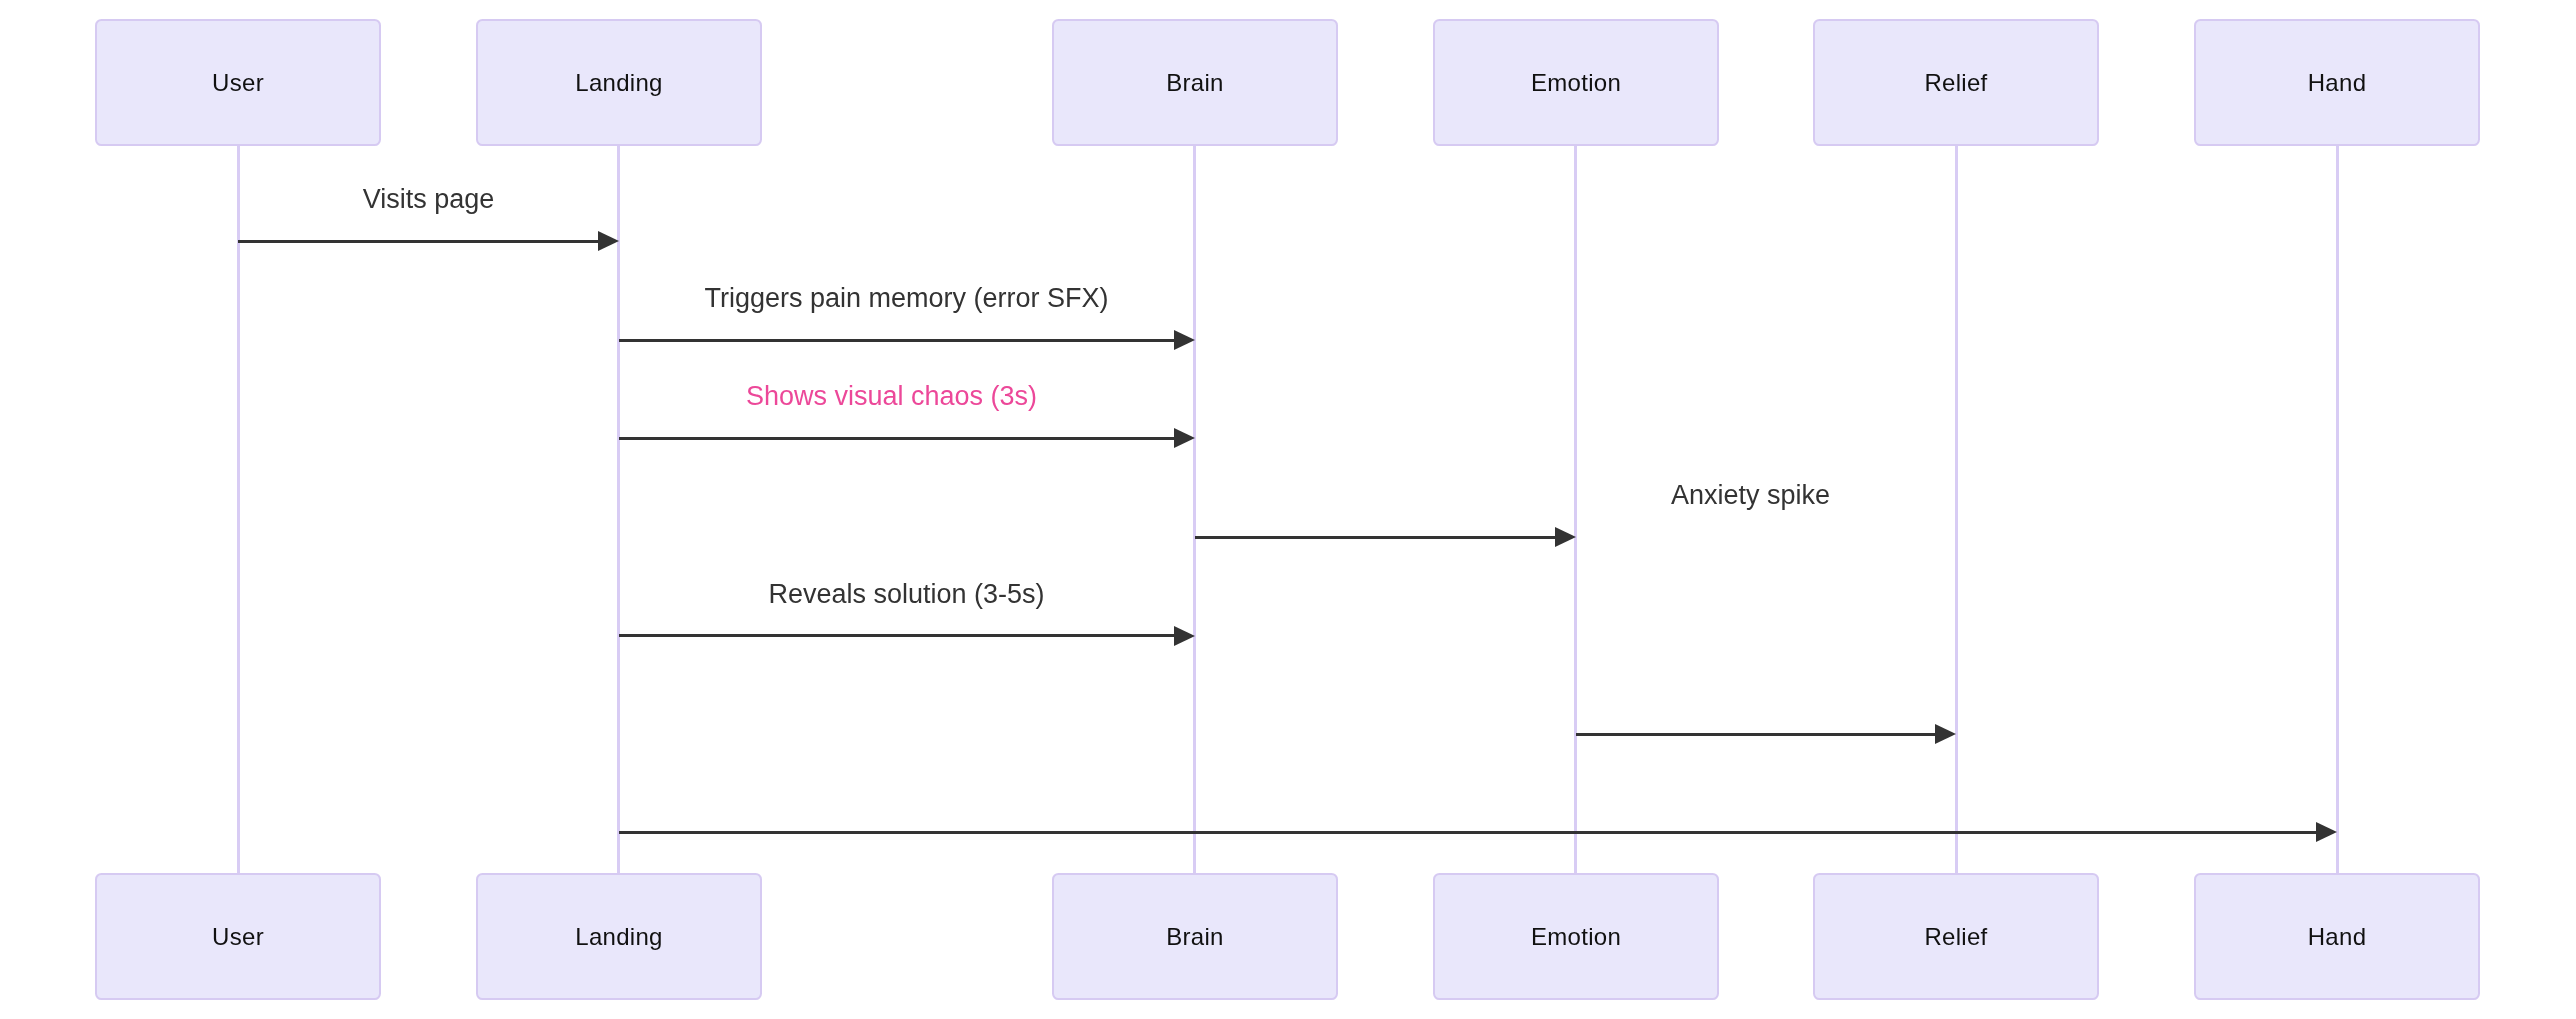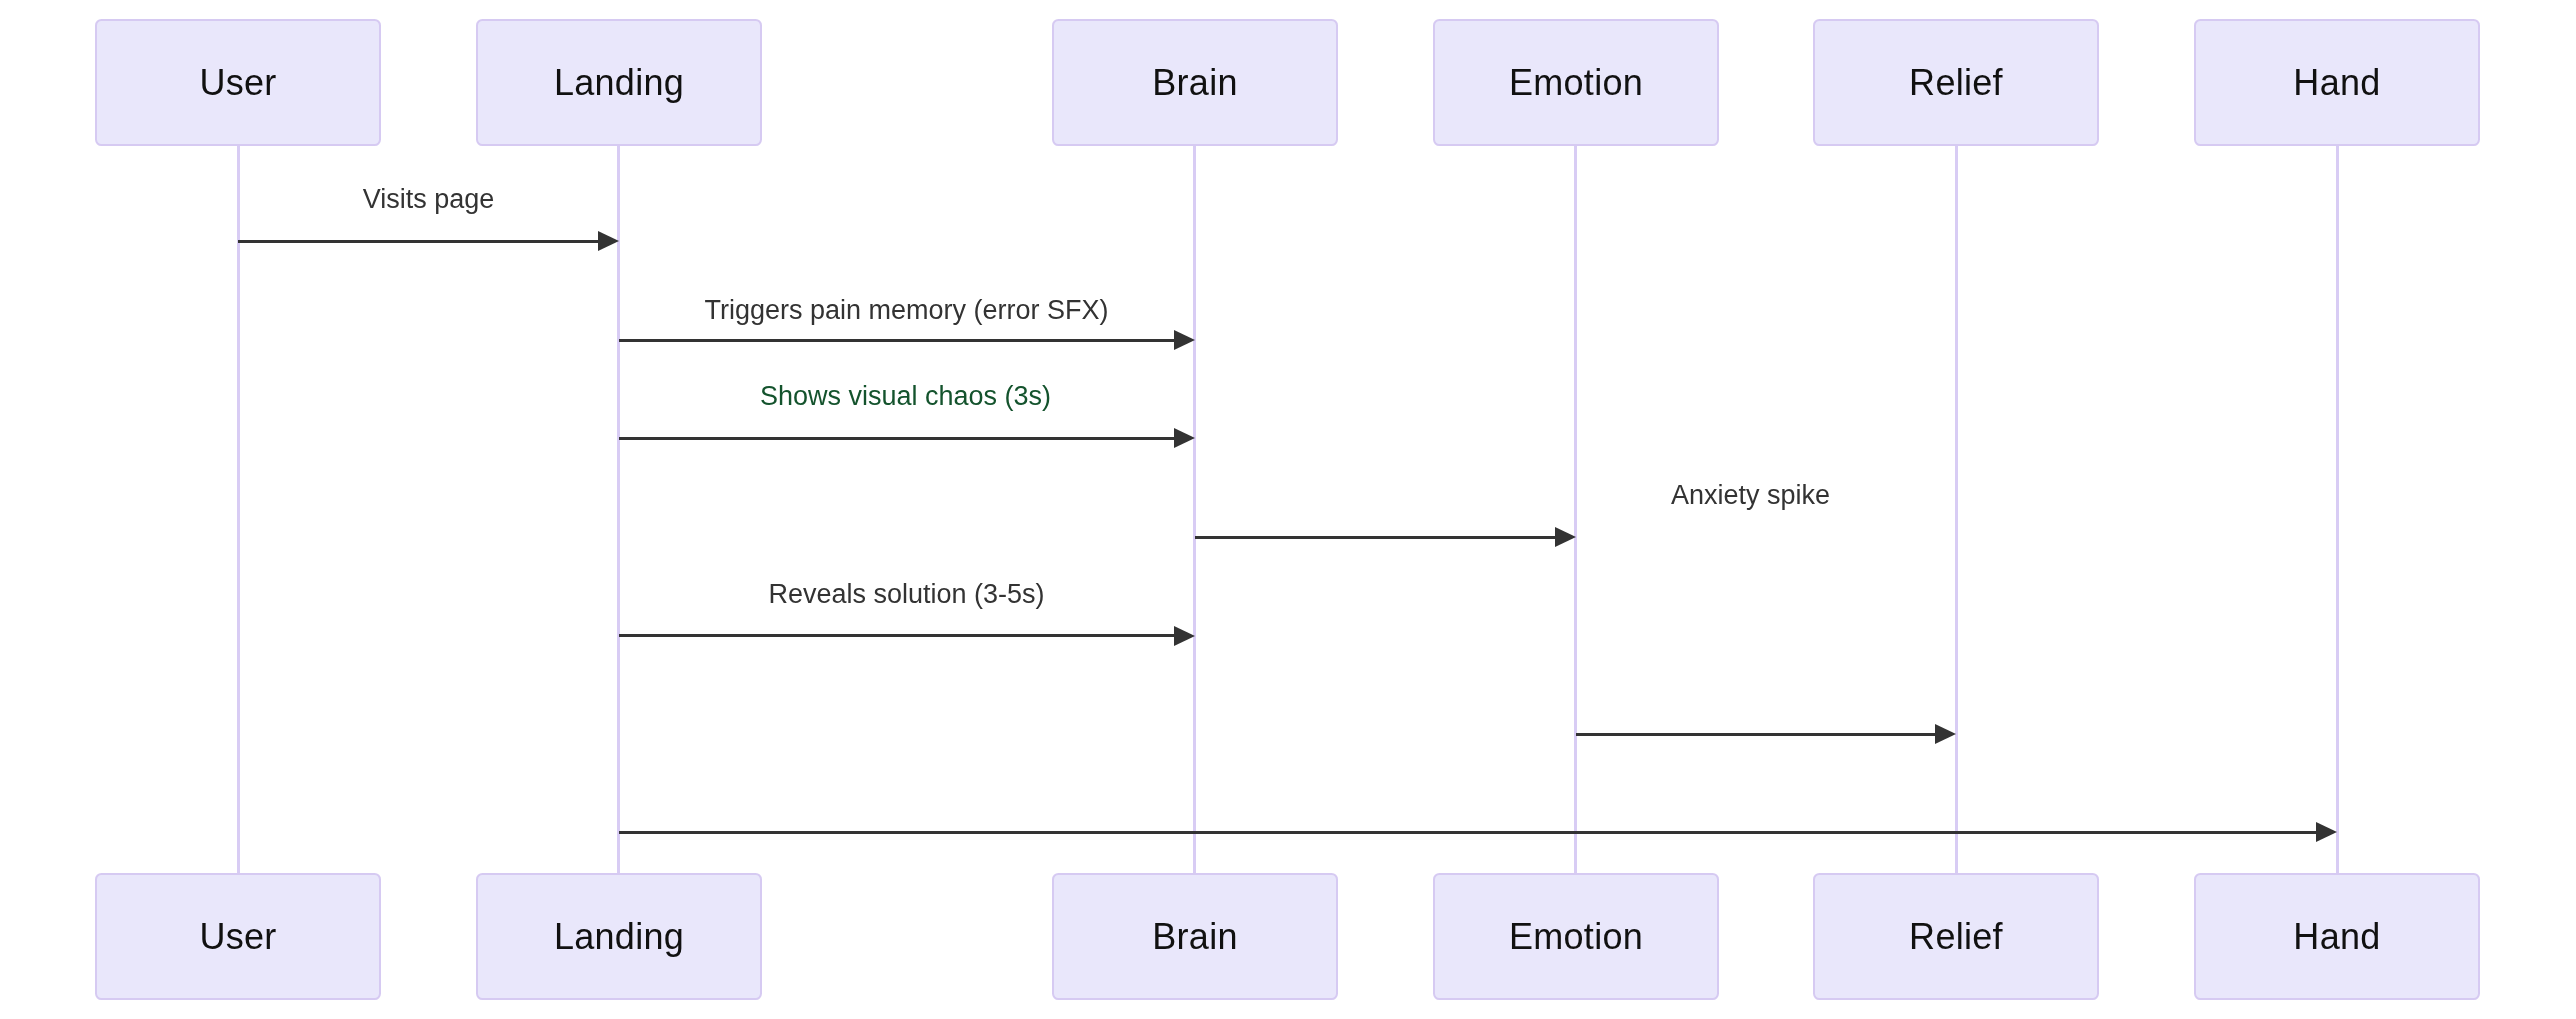--- a/index.html
+++ b/index.html
@@ -16,21 +16,21 @@
     font-family: "Liberation Sans", sans-serif;
   }
   .actor-box {
     position: absolute;
     box-sizing: border-box;
     display: flex;
     align-items: center;
     justify-content: center;
     border-radius: 6.4px;
     border-style: solid;
-    font-size: 36px;
+    font-size: 24px;
     letter-spacing: 0.3px;
   }
   .actor-label {
     display: inline-block;
   }
   .lifeline {
     position: absolute;
   }
   .msg-label {
     position: absolute;
@@ -90,24 +90,24 @@
     </div>
     <div class="actor-box" style="left: 2194px; top: 19px; width: 286px; height: 127px; background: rgb(233, 231, 251); border-width: 2.5px; border-color: rgb(214, 202, 242); color: rgb(17, 17, 17);">
       <span class="actor-label">Hand</span>
     </div>
     <div class="actor-box" style="left: 2194px; top: 873px; width: 286px; height: 127px; background: rgb(233, 231, 251); border-width: 2.5px; border-color: rgb(214, 202, 242); color: rgb(17, 17, 17);">
       <span class="actor-label">Hand</span>
     </div>
     <div class="msg-label" style="left: -16px; top: 180px; width: 889px; height: 39px; color: rgb(51, 51, 51);">Visits page</div>
     <div class="msg-line" style="left: 238px; top: 240px; width: 363px; height: 3.2px; background: rgb(51, 51, 51);"></div>
     <div class="msg-head" style="left: 598px; top: 231px; border-top: 10.2px solid transparent; border-bottom: 10.2px solid transparent; border-left: 21px solid rgb(51, 51, 51);"></div>
-    <div class="msg-label" style="left: 462px; top: 279px; width: 889px; height: 39px; color: rgb(51, 51, 51); margin-top: 12px;">Triggers pain memory (error SFX)</div>
+    <div class="msg-label" style="left: 462px; top: 279px; width: 889px; height: 39px; color: rgb(51, 51, 51);">Triggers pain memory (error SFX)</div>
     <div class="msg-line" style="left: 619px; top: 339px; width: 559px; height: 3.2px; background: rgb(51, 51, 51);"></div>
     <div class="msg-head" style="left: 1174px; top: 330px; border-top: 10.2px solid transparent; border-bottom: 10.2px solid transparent; border-left: 21px solid rgb(51, 51, 51);"></div>
-    <div class="msg-label" style="left: 461px; top: 377px; width: 889px; height: 39px; color: #14532d;">Shows visual chaos (3s)</div>
+    <div class="msg-label" style="left: 447px; top: 377px; width: 889px; height: 39px; color: #ec4899;">Shows visual chaos (3s)</div>
     <div class="msg-line" style="left: 619px; top: 437px; width: 559px; height: 3.2px; background: rgb(51, 51, 51);"></div>
     <div class="msg-head" style="left: 1174px; top: 428px; border-top: 10.2px solid transparent; border-bottom: 10.2px solid transparent; border-left: 21px solid rgb(51, 51, 51);"></div>
     <div class="msg-label" style="left: 941px; top: 476px; width: 889px; height: 39px; color: rgb(51, 51, 51); text-align: right;">Anxiety spike</div>
     <div class="msg-line" style="left: 1195px; top: 536px; width: 364px; height: 3.2px; background: rgb(51, 51, 51);"></div>
     <div class="msg-head" style="left: 1555px; top: 527px; border-top: 10.2px solid transparent; border-bottom: 10.2px solid transparent; border-left: 21px solid rgb(51, 51, 51);"></div>
     <div class="msg-label" style="left: 462px; top: 575px; width: 889px; height: 39px; color: rgb(51, 51, 51);">Reveals solution (3-5s)</div>
     <div class="msg-line" style="left: 619px; top: 634px; width: 559px; height: 3.2px; background: rgb(51, 51, 51);"></div>
     <div class="msg-head" style="left: 1174px; top: 626px; border-top: 10.2px solid transparent; border-bottom: 10.2px solid transparent; border-left: 21px solid rgb(51, 51, 51);"></div>
     <div class="msg-line" style="left: 1576px; top: 733px; width: 363px; height: 3.2px; background: rgb(51, 51, 51);"></div>
     <div class="msg-head" style="left: 1935px; top: 724px; border-top: 10.2px solid transparent; border-bottom: 10.2px solid transparent; border-left: 21px solid rgb(51, 51, 51);"></div>

